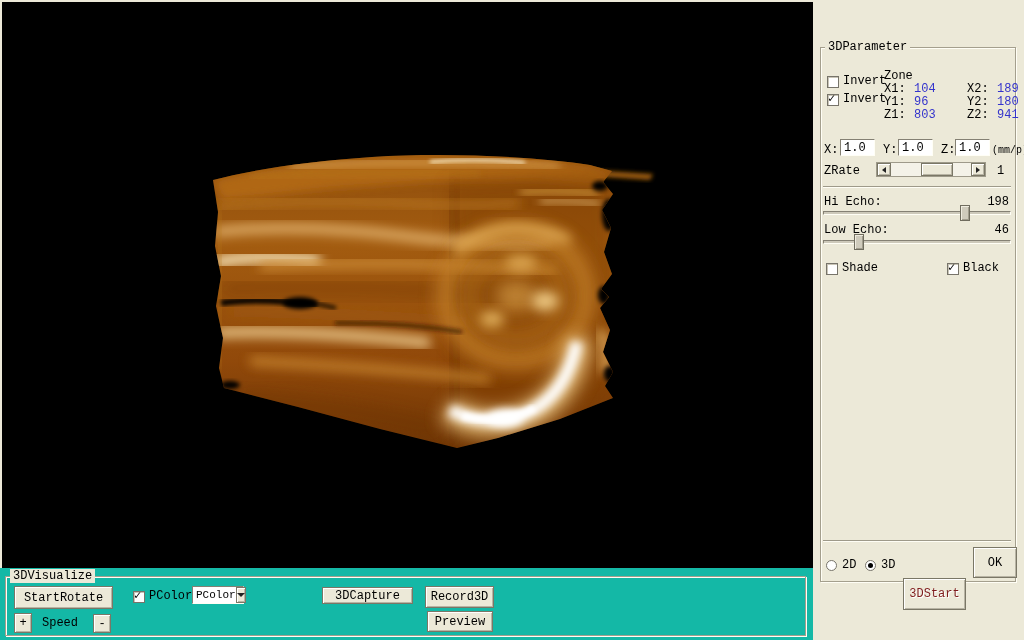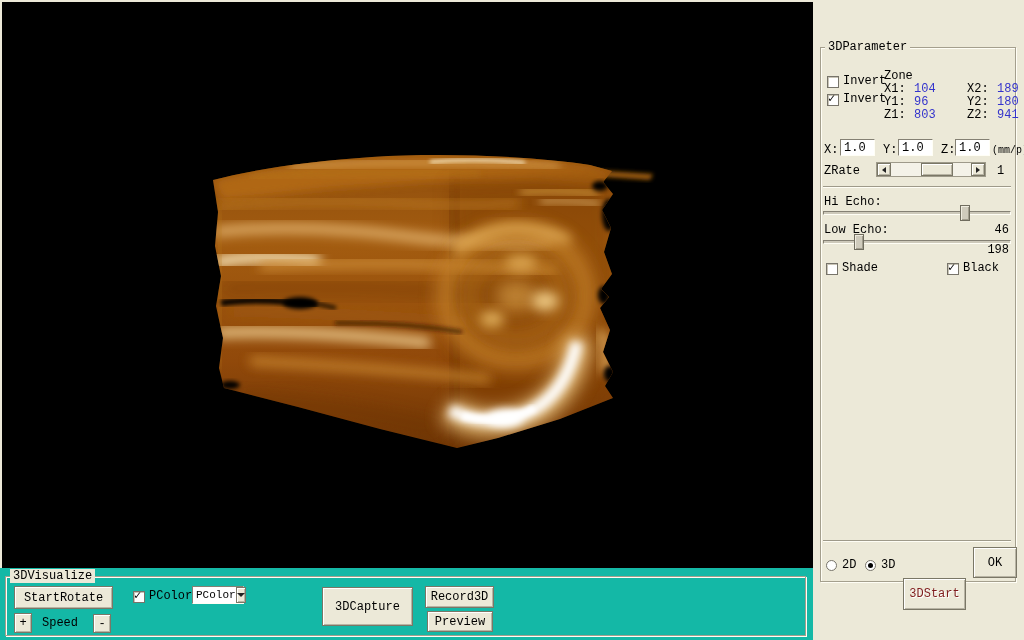--- a/index.html
+++ b/index.html
@@ -256,21 +256,21 @@
       <div class="sb-thumb" style="left:44px;"></div>
       <div class="sb-btn" style="right:0;">
         <span class="tri-right"></span>
       </div>
     </div>
     <span class="lbl" style="left:176px; top:117px;">1</span>
 
     <div class="sep" style="left:2px; top:138px; width:188px;"></div>
 
     <span class="lbl" style="left:3px; top:148px;">Hi Echo:</span>
-    <span class="lbl" style="left:158px; top:148px; width:30px; text-align:right;margin-top:48px;">198</span>
+    <span class="lbl" style="left:158px; top:148px; width:30px; text-align:right;">198</span>
     <div class="slider-track" style="left:2px; top:163px; width:188px;"></div>
     <div class="slider-thumb" style="left:139px; top:157px;"></div>
 
     <span class="lbl" style="left:3px; top:176px;">Low Echo:</span>
     <span class="lbl" style="left:158px; top:176px; width:30px; text-align:right;">46</span>
     <div class="slider-track" style="left:2px; top:192px; width:188px;"></div>
     <div class="slider-thumb" style="left:33px; top:186px;"></div>
 
     <div class="checkbox" style="left:5px; top:215px;"></div>
     <span class="lbl" style="left:21px; top:214px;">Shade</span>
@@ -302,17 +302,17 @@
     <div class="checkbox checked" style="left:127px; top:14px;"></div>
     <span class="lbl" style="left:143px; top:13px;">PColor</span>
 
     <div class="combo" style="left:186px; top:9px; width:52px; height:18px;">
       <span style="font-size:11px;">PColor</span>
       <span class="combo-btn">
         <span class="tri-down"></span>
       </span>
     </div>
 
-    <div class="btn" style="left:316px; top:10px; width:91px; height:39px;">3DCapture</div>
+    <div class="btn" style="left:316px; top:10px; width:91px; height:17px;">3DCapture</div>
     <div class="btn" style="left:419px; top:9px; width:69px; height:22px;">Record3D</div>
     <div class="btn" style="left:421px; top:34px; width:66px; height:21px;">Preview</div>
   </div>
 </div>
 
 </body></html>

